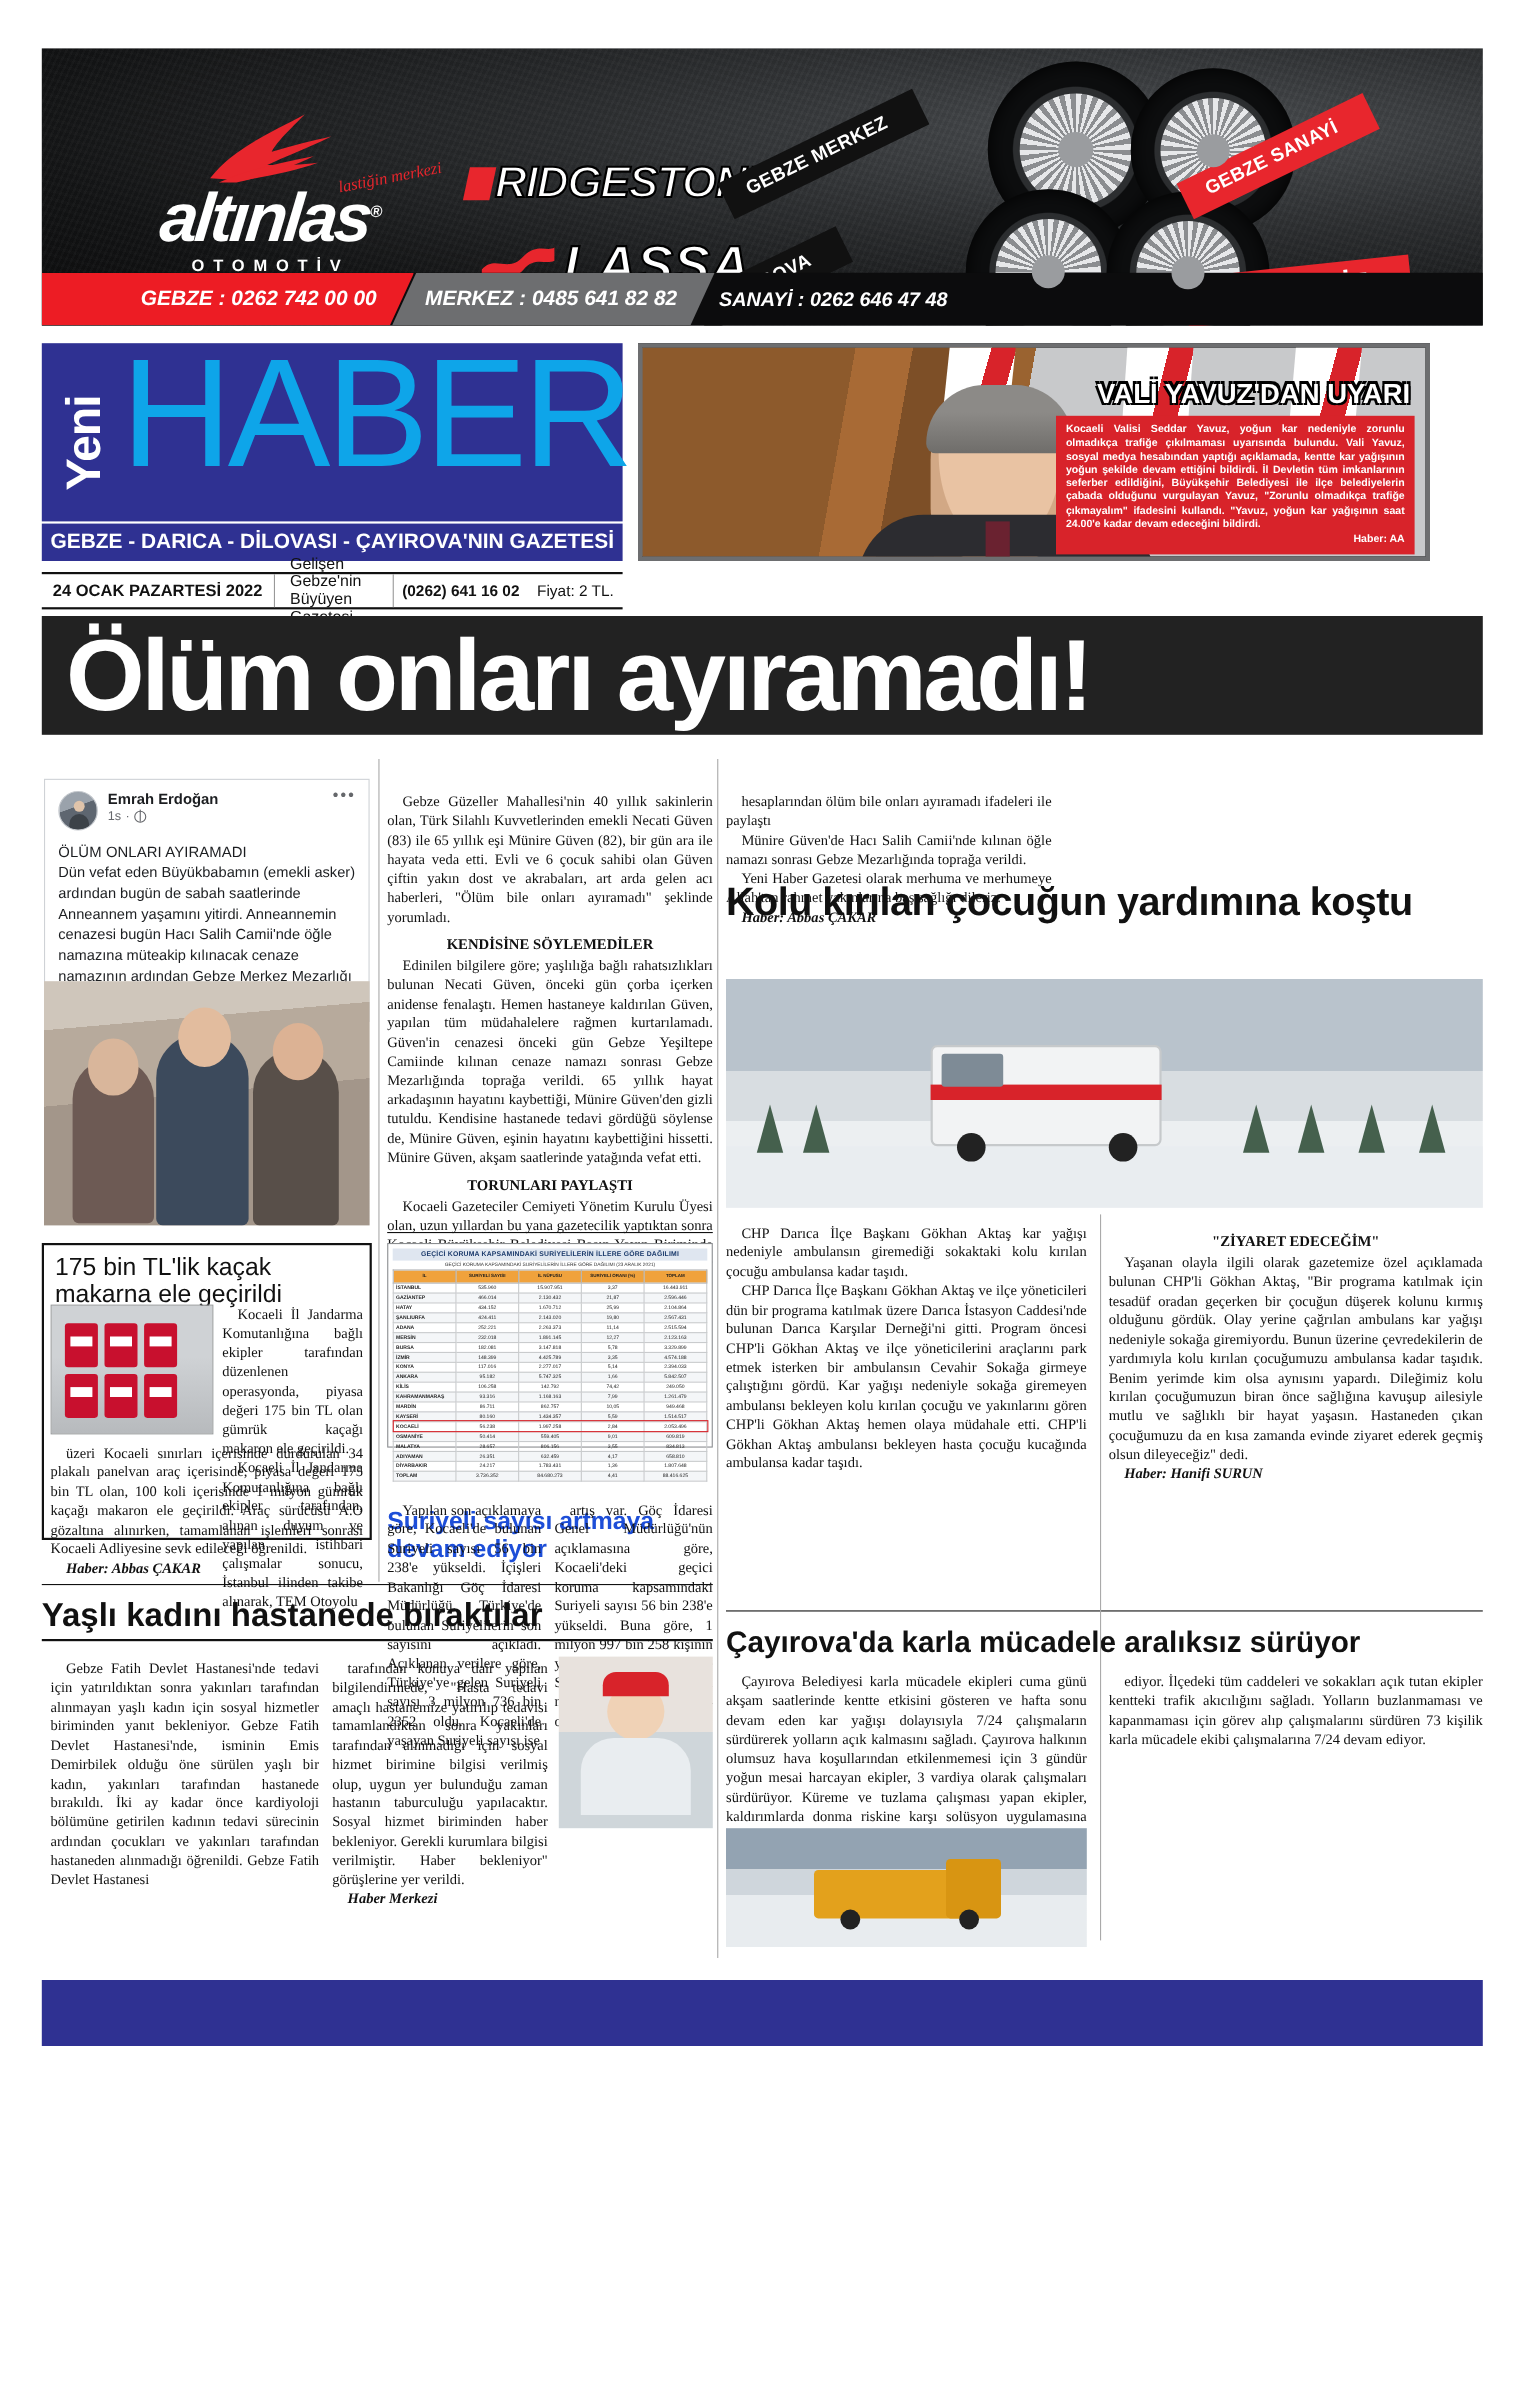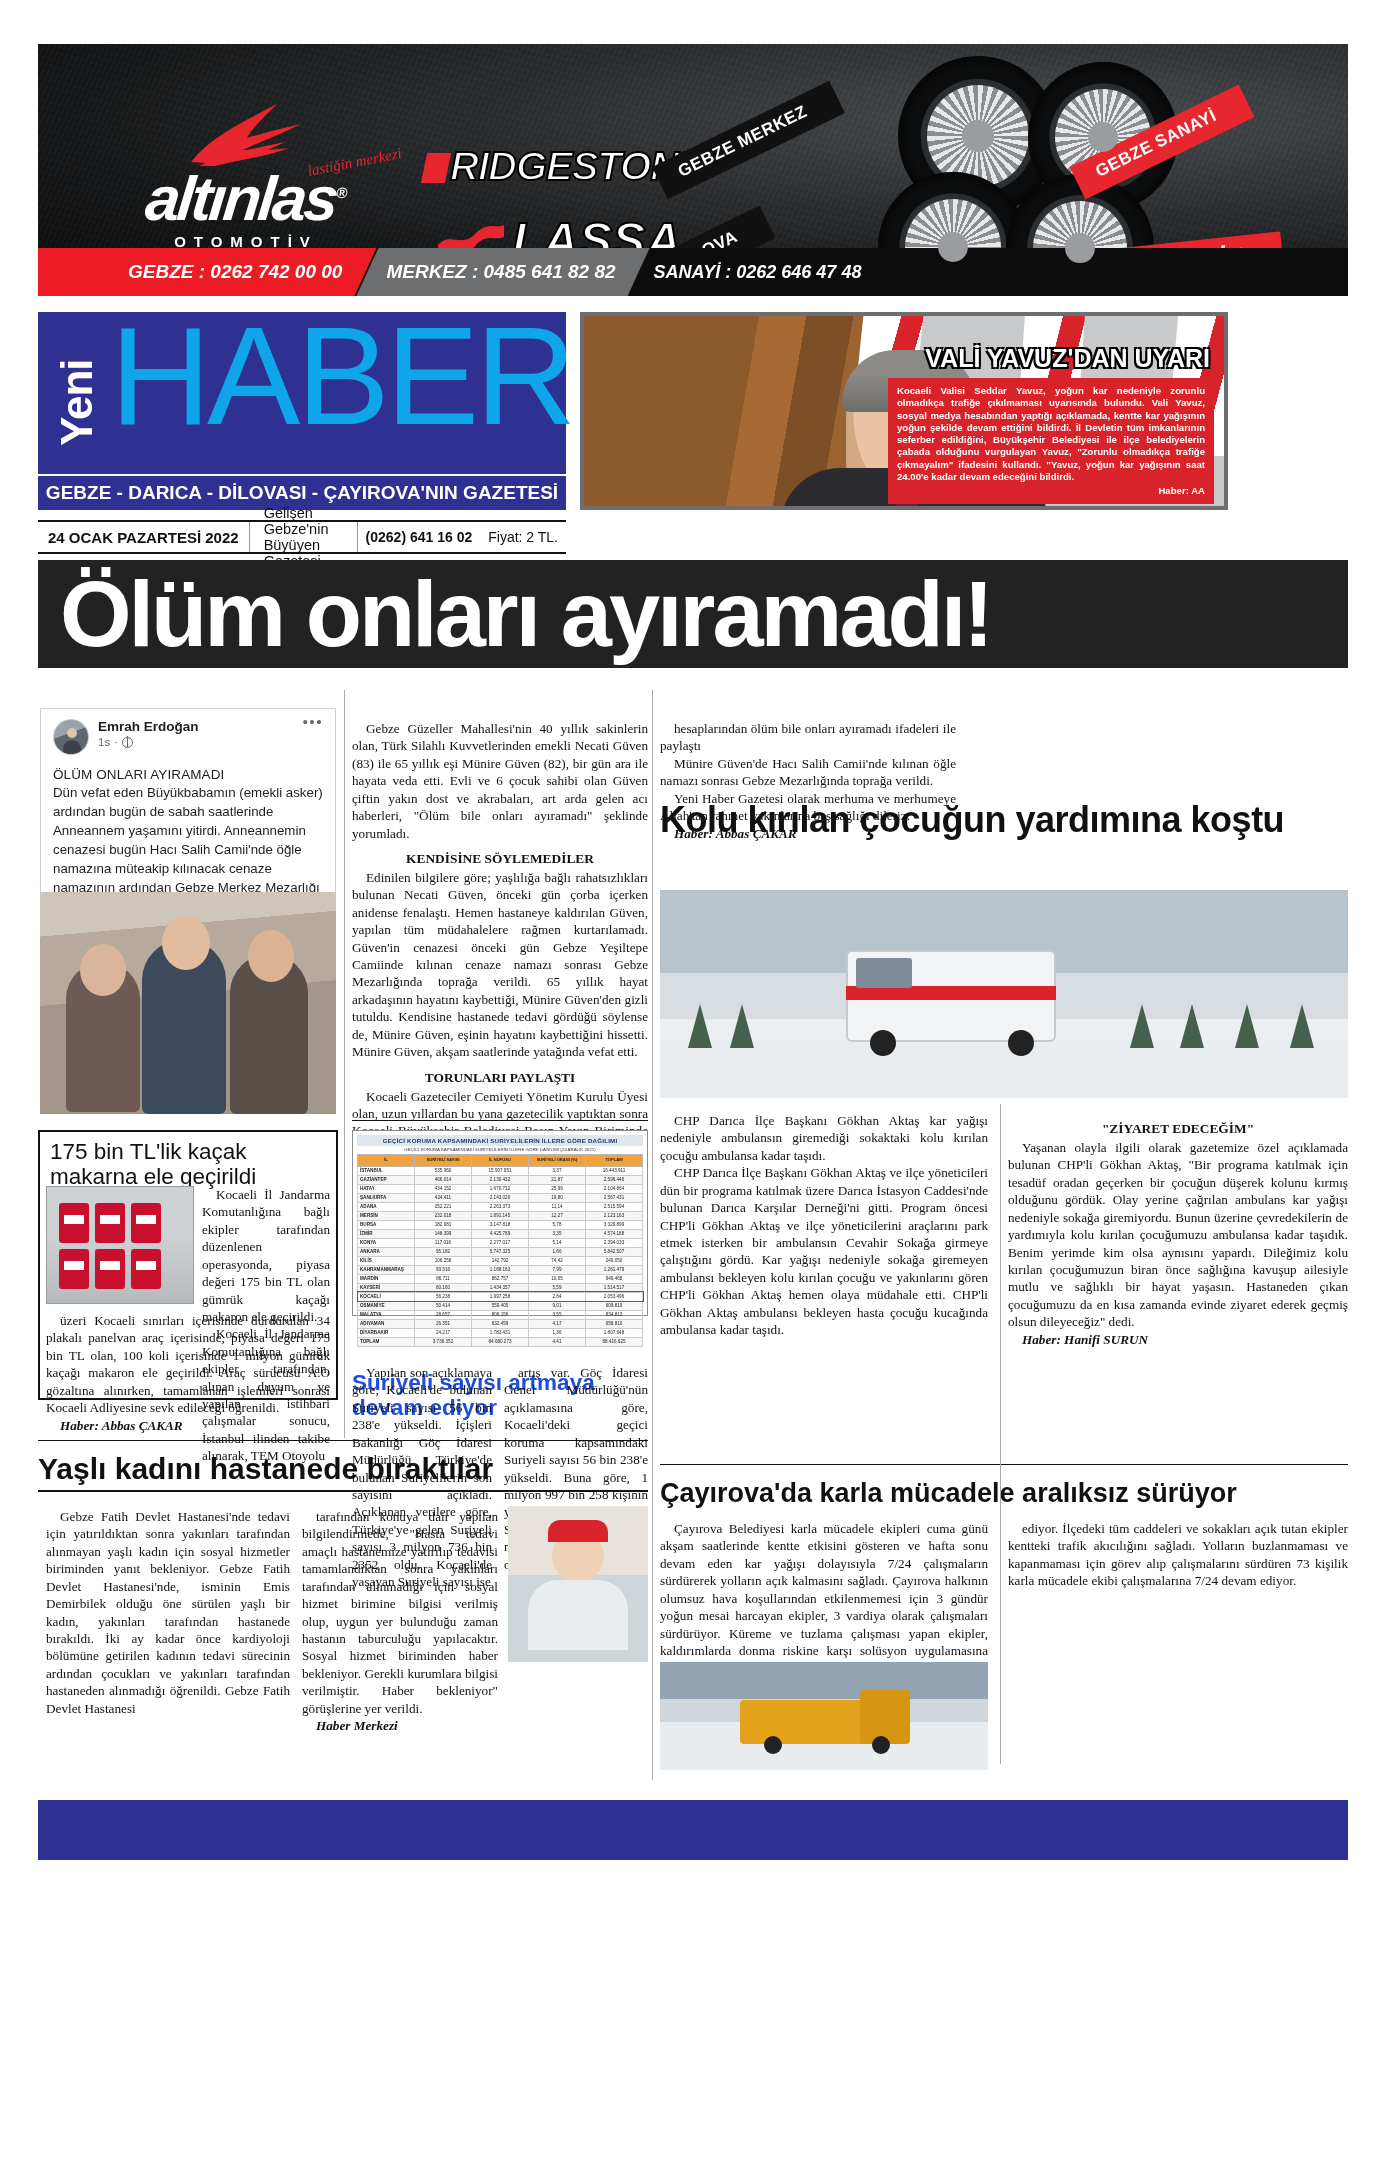--- a/index.html
+++ b/index.html
@@ -177,21 +177,21 @@
     font-family:"Liberation Sans", sans-serif; font-weight:800; font-size:14px;
     padding:0 8px; display:flex; align-items:center; color:#111;
   }
   .ib-price {
     font-family:"Liberation Sans", sans-serif; font-size:14px;
     padding:0 8px; display:flex; align-items:center; color:#111;
   }
 
   
   .vali-box {
-    position:absolute; left:580px; top:312px; width:648px; height:198px;
+    position:absolute; left:580px; top:312px; width:720px; height:198px;
     border:4px solid #6d6e70; overflow:hidden; background:#111;
   }
   .vali-photo {
     position:absolute; inset:0;
     background:
       linear-gradient(100deg, #8d5a2c 0 26%, #a86a35 26% 33%, #7d4f27 33% 40%, #9a6330 40% 48%, transparent 48%),
       linear-gradient(180deg, #c8c9cb 0 100%);
   }
   .flag { position:absolute; top:0; width:60px; height:140px;
           background: linear-gradient(100deg, #fff 0 45%, #d8232a 45% 72%, #fff 72% 100%); }

